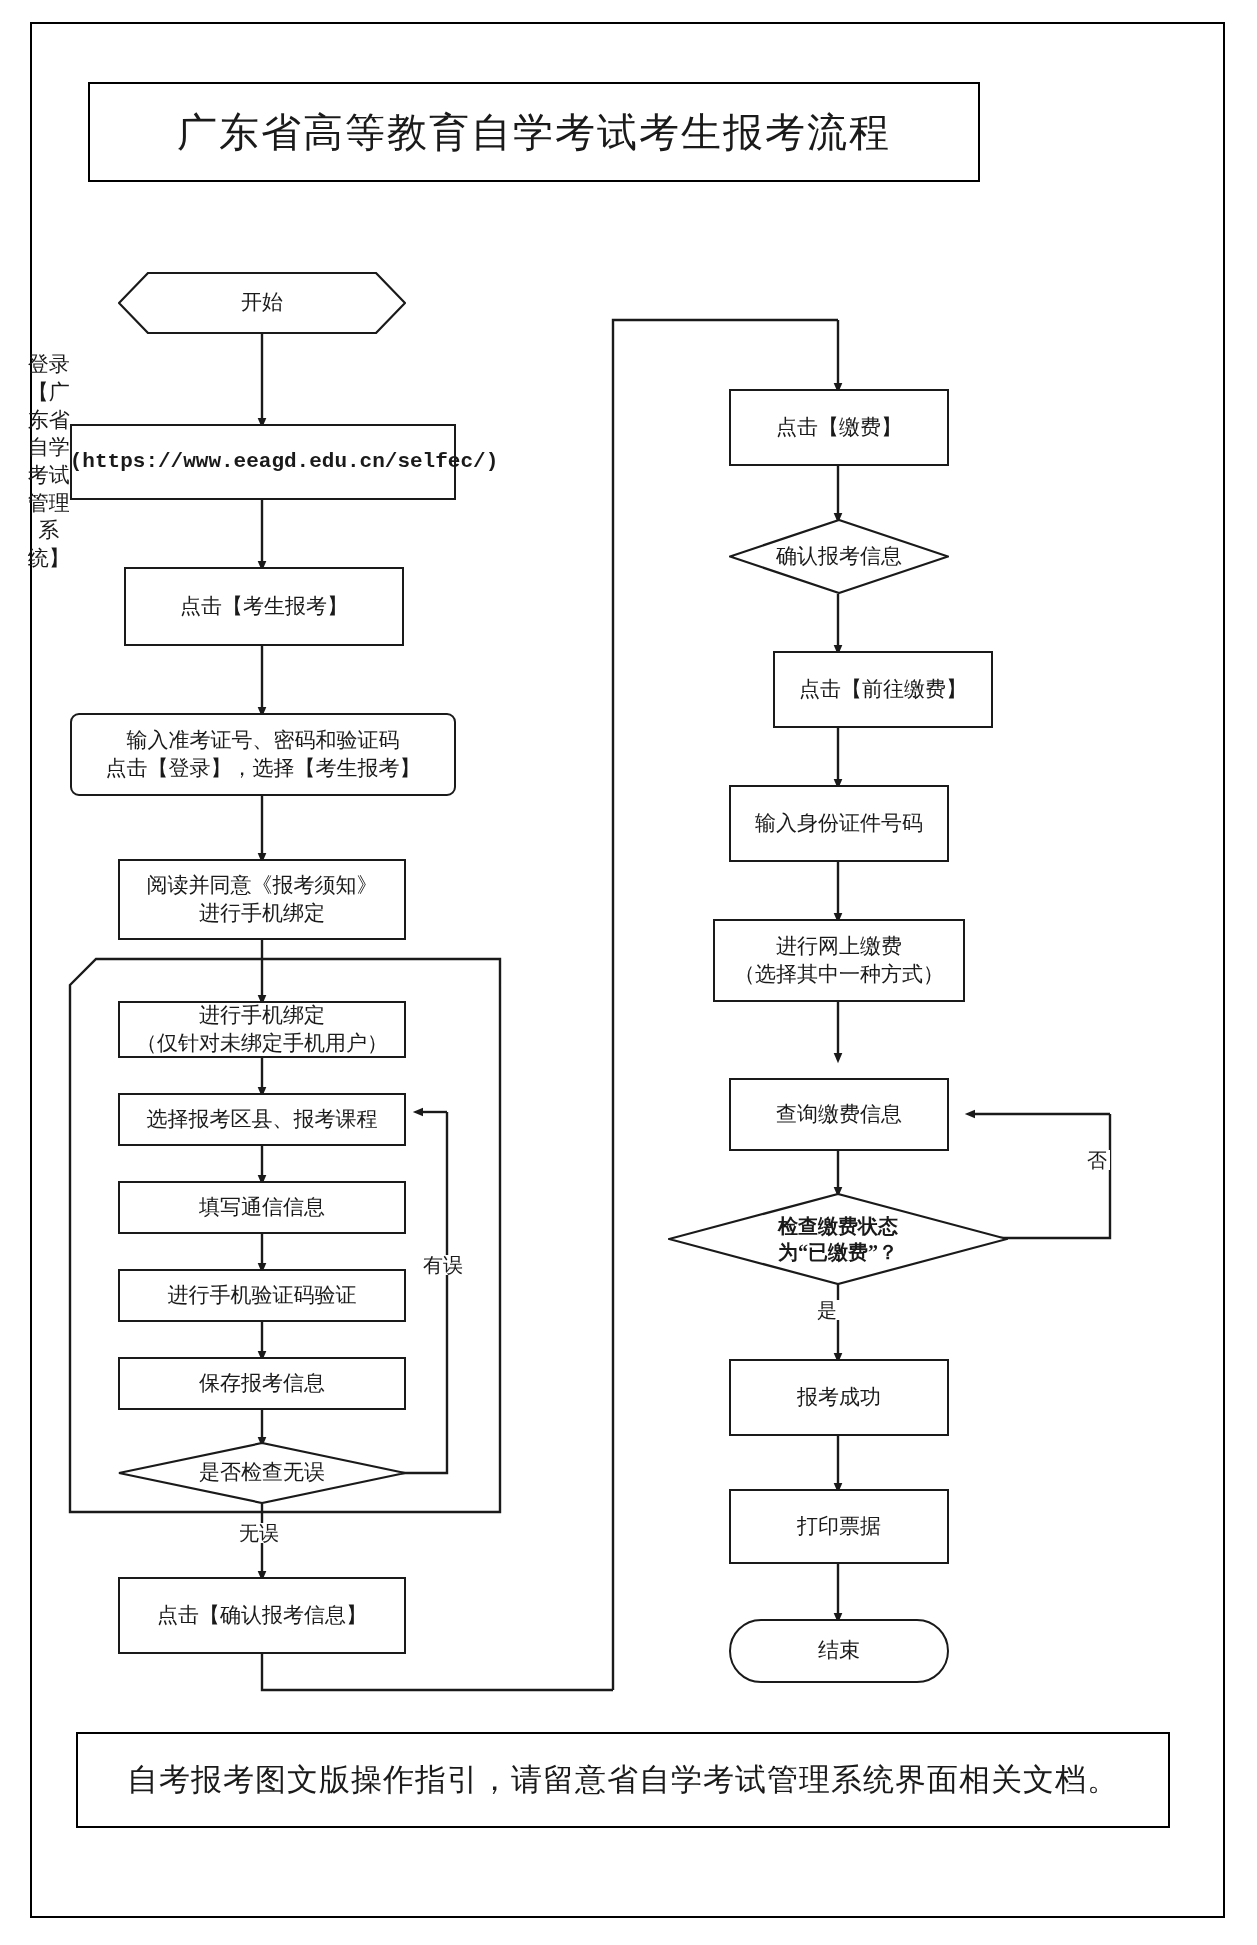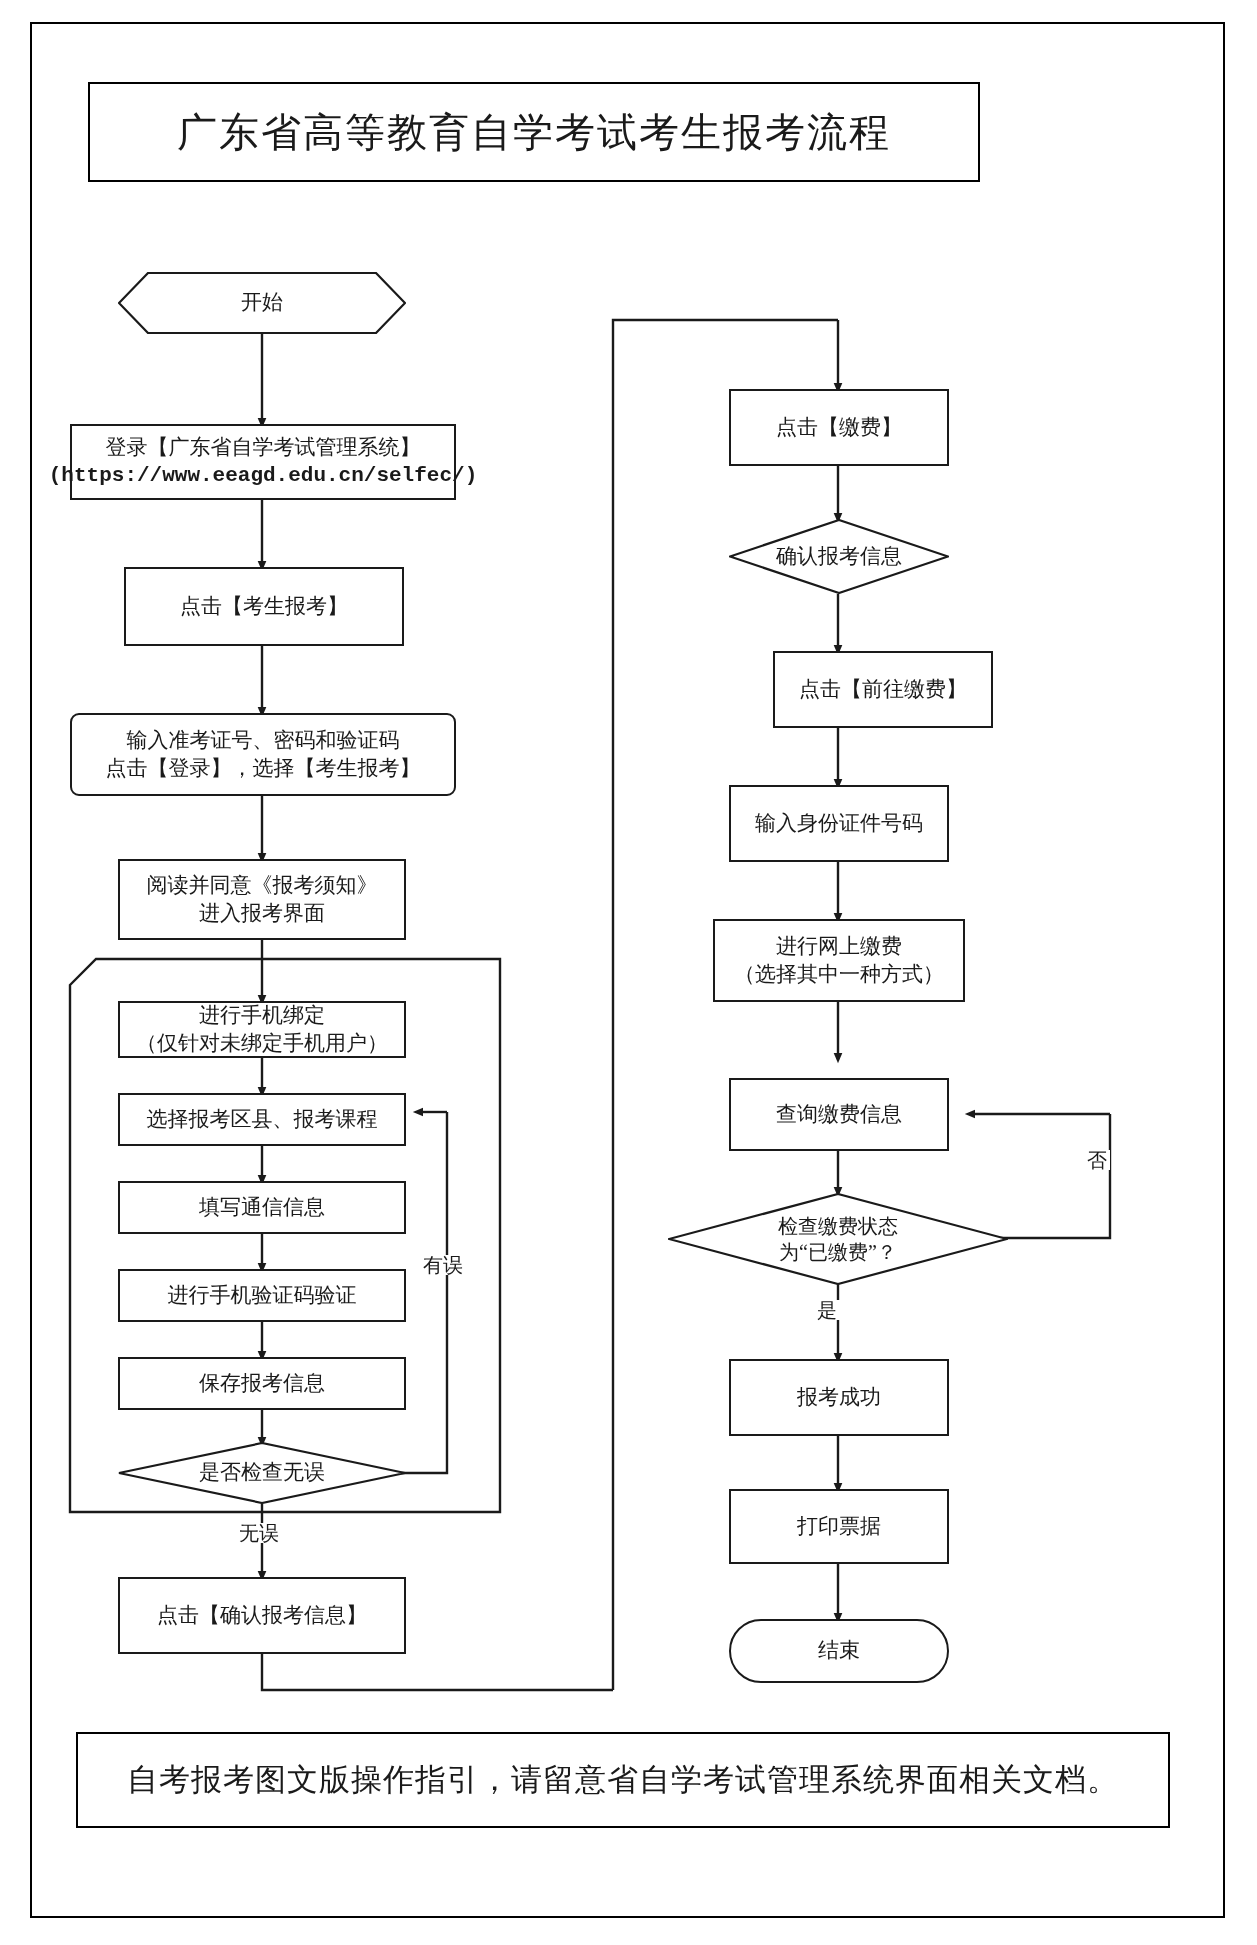--- a/index.html
+++ b/index.html
@@ -201,37 +201,37 @@
     </g>
   </svg>
 
   <div class="node hexagon" style="left:118px; top:272px; width:288px; height:62px;">
     <svg class="hex-shape" viewBox="0 0 288 62" preserveAspectRatio="none">
       <polygon points="30,1 258,1 287,31 258,61 30,61 1,31" fill="#ffffff" stroke="#1a1a1a" stroke-width="2.2"></polygon>
     </svg>
     <div class="label">开始</div>
   </div>
 
-  <div class="node rect" style="left:70px; top:424px; width:386px; height:76px; flex-direction:column;">
+  <div class="node rect" style="left:70px; top:424px; width:386px; height:76px; flex-direction:row;">
     <div class="label" style="padding:0;">登录【广东省自学考试管理系统】</div>
     <div class="label mono" style="padding:0;">(https://www.eeagd.edu.cn/selfec/)</div>
   </div>
 
   <div class="node rect" style="left:124px; top:567px; width:280px; height:79px;">
     <div class="label">点击【考生报考】</div>
   </div>
 
   <div class="node rect" style="left:70px; top:713px; width:386px; height:83px;border-radius:9px;">
     <div class="label">输入准考证号、密码和验证码
 点击【登录】，选择【考生报考】</div>
   </div>
 
   <div class="node rect" style="left:118px; top:859px; width:288px; height:81px;">
     <div class="label">阅读并同意《报考须知》
-进入报考界面</div>
+进行手机绑定</div>
   </div>
 
   <div class="node rect" style="left:118px; top:1001px; width:288px; height:57px;">
     <div class="label">进行手机绑定
 （仅针对未绑定手机用户）</div>
   </div>
 
   <div class="node rect" style="left:118px; top:1093px; width:288px; height:53px;">
     <div class="label">选择报考区县、报考课程</div>
   </div>
@@ -284,21 +284,21 @@
   </div>
 
   <div class="node rect" style="left:729px; top:1078px; width:220px; height:73px;">
     <div class="label">查询缴费信息</div>
   </div>
 
   <div class="node diamond" style="left:668px; top:1193px; width:340px; height:92px;">
     <svg class="dia-shape" viewBox="0 0 340 92" preserveAspectRatio="none">
       <polygon points="170,1 339,46 170,91 1,46" fill="#ffffff" stroke="#1a1a1a" stroke-width="2.2"></polygon>
     </svg>
-    <div class="label" style="font-size:20px;">检查缴费状态
+    <div class="label" style="font-size:20px;font-weight:bold;">检查缴费状态
 为“已缴费”？</div>
   </div>
 
   <div class="node rect" style="left:729px; top:1359px; width:220px; height:77px;">
     <div class="label">报考成功</div>
   </div>
 
   <div class="node rect" style="left:729px; top:1489px; width:220px; height:75px;">
     <div class="label">打印票据</div>
   </div>

